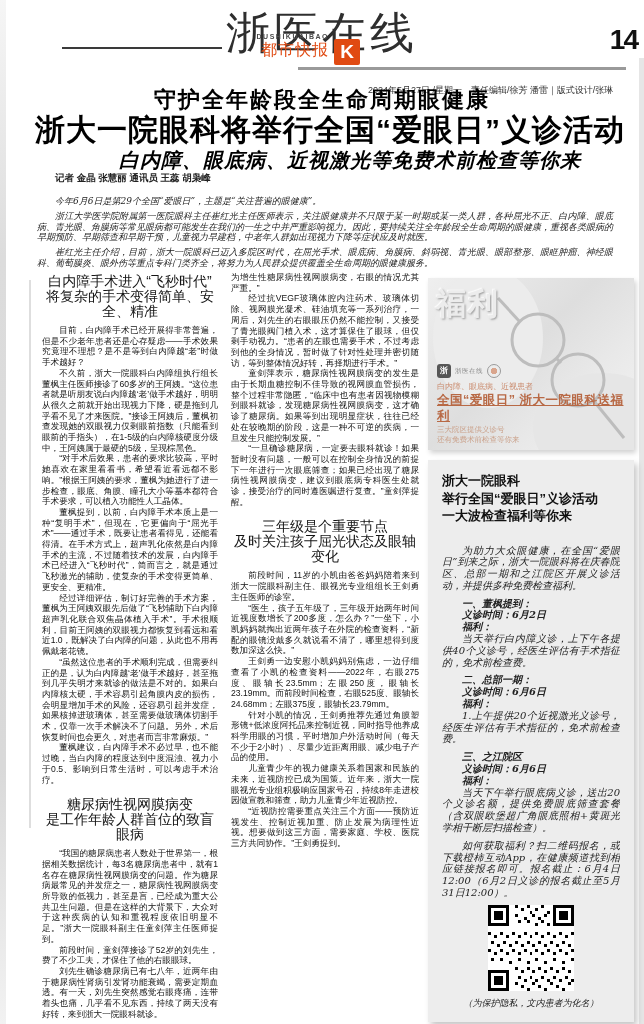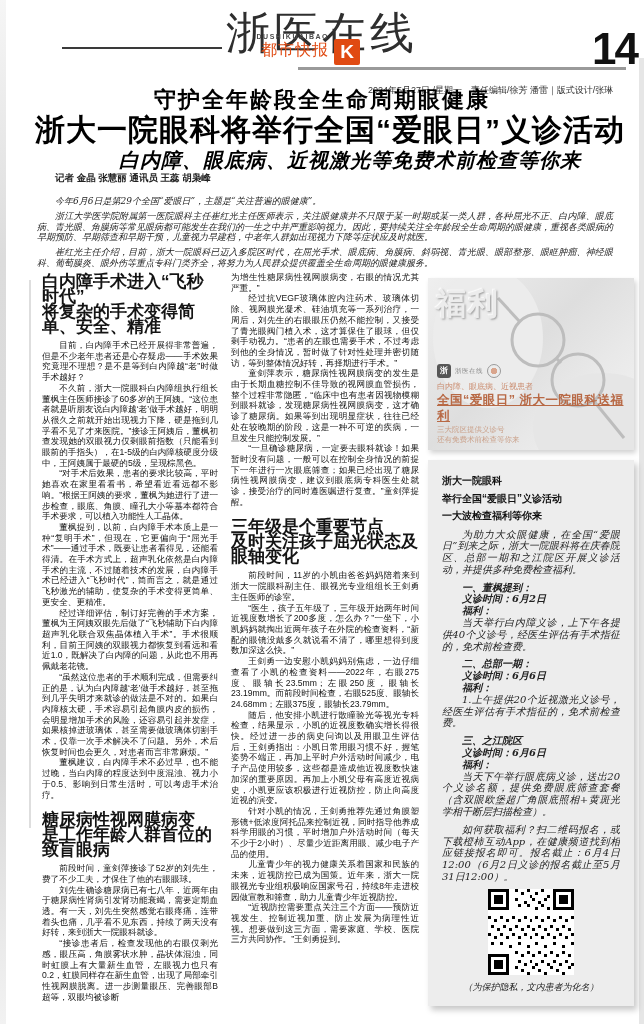--- a/index.html
+++ b/index.html
@@ -20,21 +20,21 @@
   .masthead-title{position:absolute;left:0;top:4px;width:100%;text-align:center;
     font-size:44px;font-weight:300;letter-spacing:4px;color:#2e2e2e;}
   .rule-left{position:absolute;left:62px;top:47px;width:160px;height:2px;background:#3a3a3a;}
   .brand{position:absolute;left:229px;top:33px;text-align:right;width:100px;line-height:1;}
   .brand-en{font-size:7px;font-weight:bold;letter-spacing:1.5px;color:#4a4a4a;display:block;}
   .brand-cn{font-size:16px;font-weight:400;color:#e04a12;letter-spacing:1px;display:block;margin-top:2px;}
   .k-logo{position:absolute;left:334px;top:39px;width:26px;height:26px;background:#e04a12;
     color:#fff;font-weight:900;font-size:19px;text-align:center;line-height:26px;border-radius:2px;}
   .dateline{position:absolute;left:368px;top:50px;font-size:9px;color:#333;white-space:nowrap;margin-top:34px;}
   .header-rule{position:absolute;left:298px;top:67px;width:328px;height:3px;background:#9a9a9a;}
-  .page-num{position:absolute;right:7px;top:24px;font-size:44px;font-weight:900;color:#111;
+  .page-num{position:absolute;right:7px;top:24px;font-size:28px;font-weight:900;color:#111;
     font-family:"Liberation Sans",sans-serif;letter-spacing:-2px;}
 
   
   .kicker{position:absolute;left:0;top:85px;width:100%;text-align:center;
     font-size:22px;font-weight:600;letter-spacing:2px;color:#000;}
   .headline-main{position:absolute;left:8px;top:110px;width:100%;text-align:center;
     font-size:30px;font-weight:900;letter-spacing:1px;color:#000;}
   .headline-sub{position:absolute;left:0;top:147px;width:100%;text-align:center;
     font-size:20px;font-weight:bold;letter-spacing:1px;color:#000;padding-left:28px;}
   .byline{position:absolute;left:55px;top:172px;font-size:9.5px;font-weight:bold;color:#222;}
@@ -44,22 +44,22 @@
     text-align:justify;color:#222;}
   .lede p{margin:4px;text-indent:2em;}
 
   
   .col{position:absolute;top:272px;height:748px;overflow:hidden;font-size:8.6px;
     line-height:10.7px;text-align:justify;color:#141414;}
   .col1{left:42px;width:176px;}
   .col2{left:231px;width:188px;}
   .para{margin:0;text-indent:2em;}
   .cont .para:first-child{text-indent:0;}
-  .sec-head{font-weight:bold;font-size:17px;line-height:15px;margin:12px 0 6px;position:relative;
-    text-align:left;}
+  .sec-head{font-weight:normal;font-size:14px;line-height:15px;margin:12px 0 6px;position:relative;
+    text-align:center;}
   .sec-head.first{margin-top:2px;}
   .sec-head.first::before{content:"";position:absolute;left:-12px;top:2px;bottom:2px;width:7px;background:#969696;}
 
   
   .sidebar{position:absolute;left:428px;top:272px;width:206px;}
   .photo-card{position:relative;margin-top:6px;width:206px;height:172px;overflow:hidden;
     background:linear-gradient(135deg,#efefef 0%,#dedede 45%,#e9e9e9 70%,#f4f4f4 100%);
     box-shadow:2px 3px 5px rgba(0,0,0,0.18);}
   .fuli-badge{position:absolute;left:8px;top:6px;font-size:30px;font-weight:800;color:#ececec;
     text-shadow:1px 1px 2px rgba(110,110,110,0.65),-1px -1px 1px rgba(255,255,255,0.9);letter-spacing:2px;}
@@ -69,21 +69,21 @@
     font-weight:bold;text-align:center;line-height:14px;}
   .badge-txt{font-size:6.5px;color:#8d8d8d;letter-spacing:0.5px;}
   .badge-circle{width:12px;height:12px;border:1.5px solid #9a9a9a;border-radius:50%;
     background:radial-gradient(circle,#d9a58d 0 35%,transparent 36%);}
   .cap-small{font-size:8px;color:#c9886a;margin:0;}
   .cap-main{font-size:12.5px;font-weight:800;color:#b86945;margin:1px 0;letter-spacing:0.5px;text-decoration:underline;}
   .cap-sub{font-size:7.5px;color:#caa089;margin:0;}
 
   .notice{margin-top:10px;width:178px;min-height:513px;background:#ededed;padding:12px 14px;
     box-shadow:3px 4px 6px rgba(0,0,0,0.22);display:flex;flex-direction:column;}
-  .notice-title{font-size:10px;font-weight:800;line-height:17.5px;color:#111;margin-bottom:4px;}
+  .notice-title{font-size:13px;font-weight:800;line-height:17.5px;color:#111;margin-bottom:20px;}
   .notice-text{flex:1;overflow:hidden;font-size:10px;line-height:11.8px;color:#222;text-align:justify;}
   .notice-text p{margin:0;text-indent:2em;}
   .notice-text .gap{height:6px;}
   .notice-text .nhead{font-weight:bold;}
   .qr-wrap{width:86px;height:86px;margin:6px auto 4px;background:#fff;}
   .privacy{font-size:9px;text-align:center;color:#222;margin-top:2px;}
 </style>
 </head>
 <body>
 
@@ -125,20 +125,21 @@
       <p class="para">董枫提到，以前，白内障手术本质上是一种“复明手术”，但现在，它更偏向于“屈光手术”——通过手术，既要让患者看得见，还能看得清。在手术方式上，超声乳化依然是白内障手术的主流，不过随着技术的发展，白内障手术已经进入“飞秒时代”，简而言之，就是通过飞秒激光的辅助，使复杂的手术变得更简单、更安全、更精准。</p>
       <p class="para">经过详细评估，制订好完善的手术方案，董枫为王阿姨双眼先后做了“飞秒辅助下白内障超声乳化联合双焦晶体植入手术”。手术很顺利，目前王阿姨的双眼视力都恢复到看远和看近1.0，既解决了白内障的问题，从此也不用再佩戴老花镜。</p>
       <p class="para">“虽然这位患者的手术顺利完成，但需要纠正的是，认为白内障越‘老’做手术越好，甚至拖到几乎失明才来就诊的做法是不对的。如果白内障核太硬，手术容易引起角膜内皮的损伤，会明显增加手术的风险，还容易引起并发症，如果核掉进玻璃体，甚至需要做玻璃体切割手术，仅靠一次手术解决不了问题。另外，术后恢复时间也会更久，对患者而言非常麻烦。”</p>
       <p class="para">董枫建议，白内障手术不必过早，也不能过晚，当白内障的程度达到中度混浊、视力小于0.5、影响到日常生活时，可以考虑手术治疗。</p>
     </div>
   <div class="sec-head">
     <div>糖尿病性视网膜病变</div>
     <div>是工作年龄人群首位的致盲眼病</div>
   </div>
   <div>
+      <p class="para">“我国的糖尿病患者人数处于世界第一，根据相关数据统计，每3名糖尿病患者中，就有1名存在糖尿病性视网膜病变的问题。作为糖尿病最常见的并发症之一，糖尿病性视网膜病变所导致的低视力，甚至是盲，已经成为重大公共卫生问题。但是在这样的大背景下，大众对于这种疾病的认知和重视程度依旧明显不足。”浙大一院眼科副主任童剑萍主任医师提到。</p>
       <p class="para">前段时间，童剑萍接诊了52岁的刘先生，费了不少工夫，才保住了他的右眼眼球。</p>
       <p class="para">刘先生确诊糖尿病已有七八年，近两年由于糖尿病性肾病引发肾功能衰竭，需要定期血透。有一天，刘先生突然感觉右眼疼痛，连带着头也痛，几乎看不见东西，持续了两天没有好转，来到浙大一院眼科就诊。</p>
       <p class="para">“接诊患者后，检查发现他的右眼仅剩光感，眼压高，角膜雾状水肿，晶状体混浊，同时虹膜上有大量新生血管，左眼视力也只有0.2，虹膜同样存在新生血管，出现了局部牵引性视网膜脱离。进一步测量眼压、完善眼部B超等，双眼均被诊断</p>
     </div>
 </div>
 
 <div class="col col2">
   <div class="cont">
       <p class="para">为增生性糖尿病性视网膜病变，右眼的情况尤其严重。”</p>
       <p class="para">经过抗VEGF玻璃体腔内注药术、玻璃体切除、视网膜光凝术、硅油填充等一系列治疗，一周后，刘先生的右眼眼压仍然不能控制，又接受了青光眼阀门植入术，这才算保住了眼球，但仅剩手动视力。“患者的左眼也需要手术，不过考虑到他的全身情况，暂时做了针对性处理并密切随访，等到整体情况好转，再择期进行手术。”</p>
@@ -146,21 +147,20 @@
       <p class="para">“一旦确诊糖尿病，一定要去眼科就诊！如果暂时没有问题，一般可以在控制全身情况的前提下一年进行一次眼底筛查；如果已经出现了糖尿病性视网膜病变，建议到眼底病专科医生处就诊，接受治疗的同时遵医嘱进行复查。”童剑萍提醒。</p>
     </div>
   <div class="sec-head">
     <div>三年级是个重要节点</div>
     <div>及时关注孩子屈光状态及眼轴变化</div>
   </div>
   <div>
       <p class="para">前段时间，11岁的小凯由爸爸妈妈陪着来到浙大一院眼科副主任、眼视光专业组组长王剑勇主任医师的诊室。</p>
       <p class="para">“医生，孩子五年级了，三年级开始两年时间近视度数增长了200多度，怎么办？”一坐下，小凯妈妈就掏出近两年孩子在外院的检查资料，“新配的眼镜没戴多久就说看不清了，哪里想得到度数加深这么快。”</p>
       <p class="para">王剑勇一边安慰小凯妈妈别焦虑，一边仔细查看了小凯的检查资料——2022年，右眼275度、眼轴长23.5mm；左眼250度，眼轴长23.19mm。而前段时间检查，右眼525度、眼轴长24.68mm；左眼375度，眼轴长23.79mm。</p>
-      <p class="para">随后，他安排小凯进行散瞳验光等视光专科检查，结果显示，小凯的近视度数确实增长得很快。经过进一步的病史问询以及用眼卫生评估后，王剑勇指出：小凯日常用眼习惯不好，握笔姿势不端正，再加上平时户外活动时间减少，电子产品使用较多，这些都是造成他近视度数快速加深的重要原因。再加上小凯父母有高度近视病史，小凯更应该积极进行近视防控，防止向高度近视的演变。</p>
       <p class="para">针对小凯的情况，王剑勇推荐先通过角膜塑形镜+低浓度阿托品来控制近视，同时指导他养成科学用眼的习惯，平时增加户外活动时间（每天不少于2小时）、尽量少近距离用眼、减少电子产品的使用。</p>
       <p class="para">儿童青少年的视力健康关系着国家和民族的未来，近视防控已成为国策。近年来，浙大一院眼视光专业组积极响应国家号召，持续8年走进校园做宣教和筛查，助力儿童青少年近视防控。</p>
       <p class="para">“近视防控需要重点关注三个方面——预防近视发生、控制近视加重、防止发展为病理性近视。想要做到这三方面，需要家庭、学校、医院三方共同协作。”王剑勇提到。</p>
     </div>
 </div>
 
 <div class="sidebar">
   <div class="photo-card">
     <svg width="206" height="172" style="position:absolute;left:0;top:0;">
       <ellipse cx="60" cy="60" rx="55" ry="70" fill="#ececec"></ellipse>

